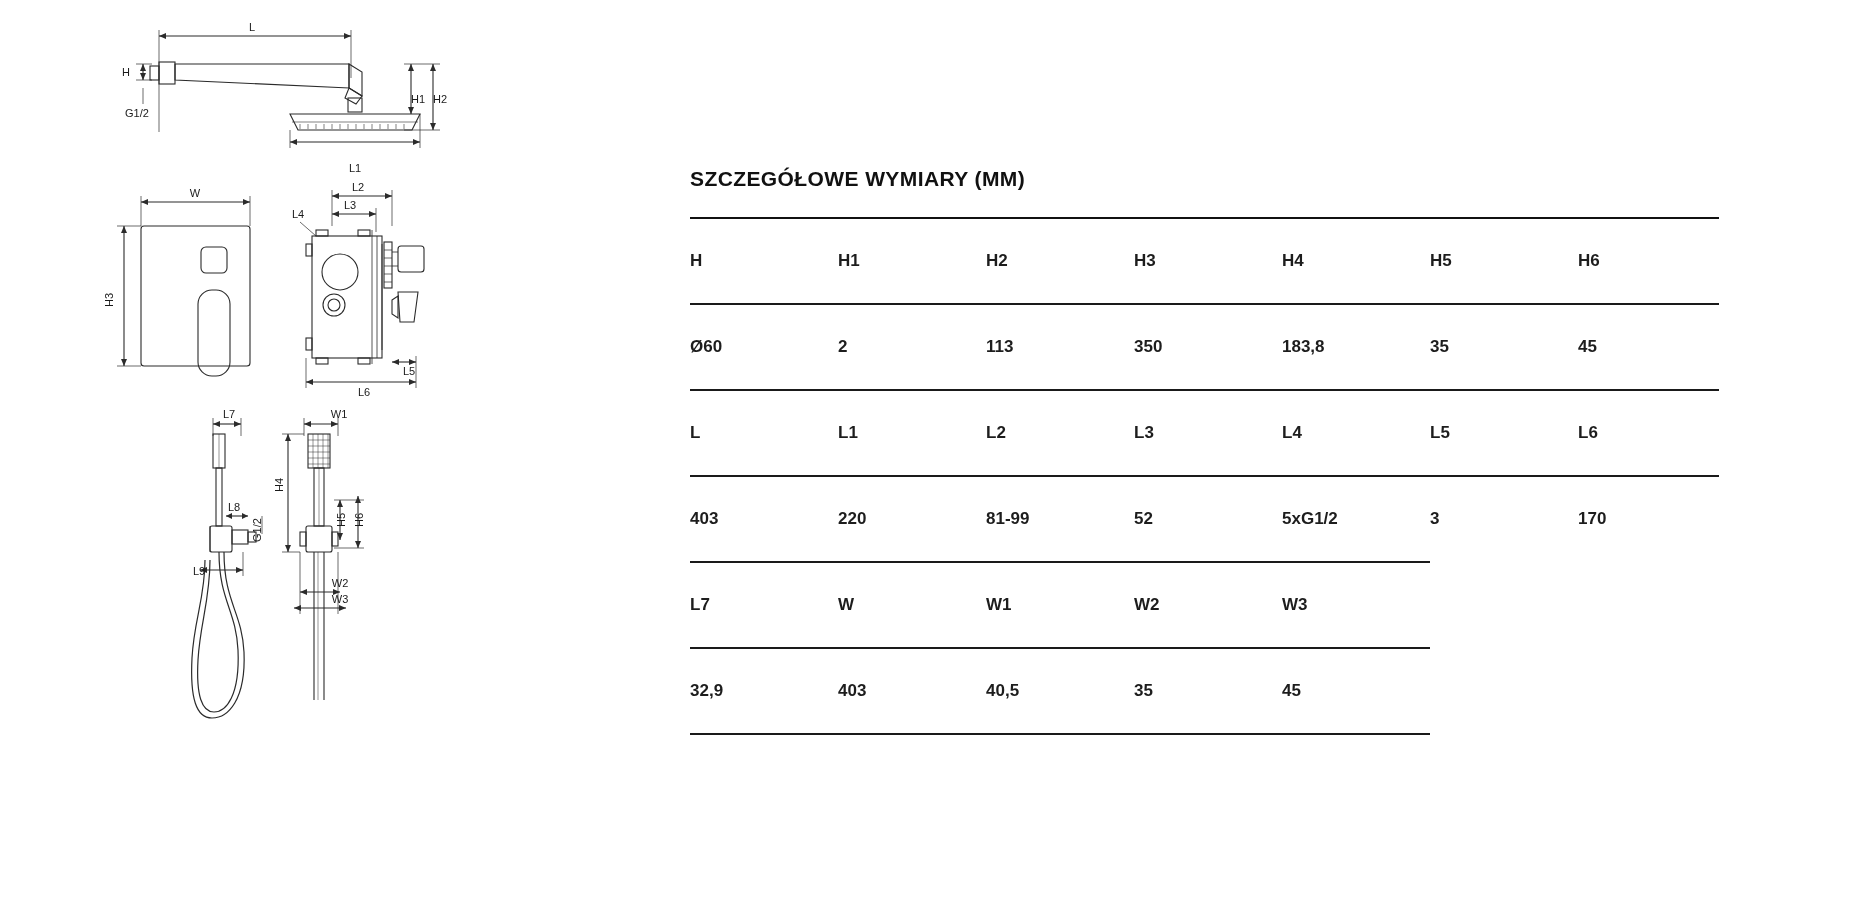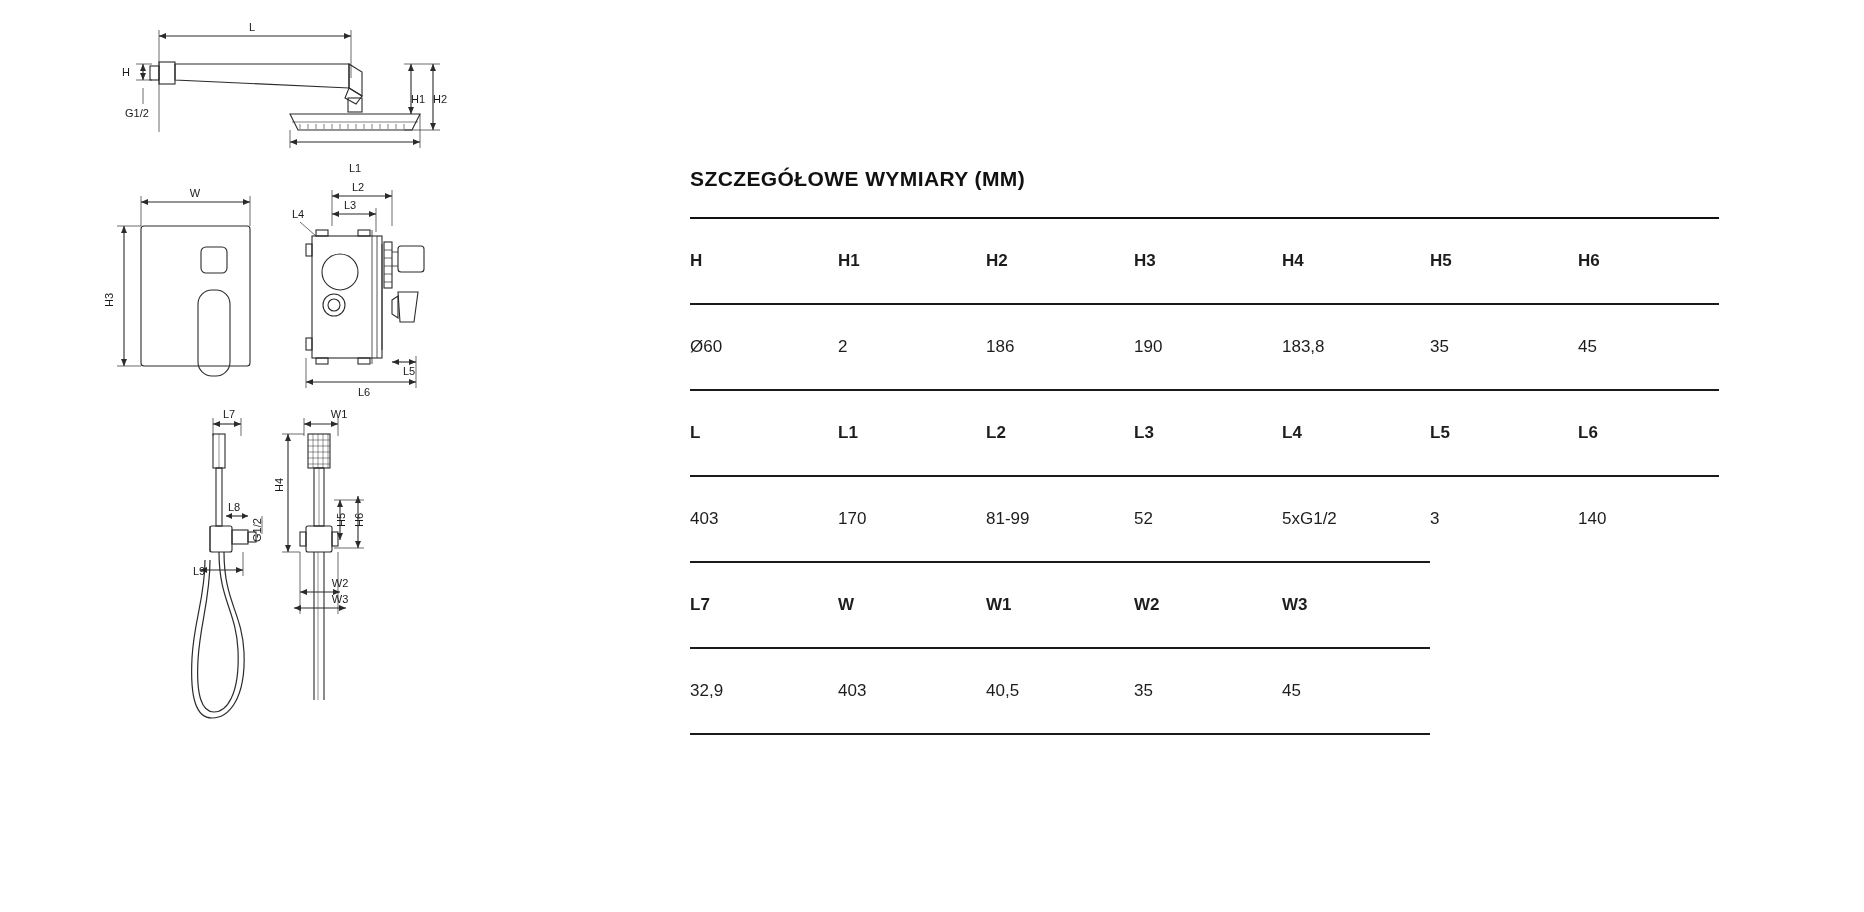--- a/index.html
+++ b/index.html
@@ -63,20 +63,21 @@
     color: #1d1d1d;
     padding: 0;
     vertical-align: middle;
     height: 84px;
   }
   #dim-table tr.hdr td {
     font-weight: bold;
   }
   #dim-table tr td {
     border-top: 2px solid #1a1a1a;
+    font-weight: bold;
   }
   #dim-table tr.hdr td {
     border-top: 2px solid #1a1a1a;
     border-bottom: none;
   }
   
   #dim-table tr:first-child td { border-top: 2px solid #111111; }
 
   .cell-pad { padding-left: 8px; }
 
@@ -397,43 +398,43 @@
           <td class="cell-pad">H1</td>
           <td class="cell-pad">H2</td>
           <td class="cell-pad">H3</td>
           <td class="cell-pad">H4</td>
           <td class="cell-pad">H5</td>
           <td class="cell-pad">H6</td>
         </tr>
         <tr>
           <td class="cell-pad">Ø60</td>
           <td class="cell-pad">2</td>
-          <td class="cell-pad">186</td>
-          <td class="cell-pad">190</td>
+          <td class="cell-pad">113</td>
+          <td class="cell-pad">350</td>
           <td class="cell-pad">183,8</td>
           <td class="cell-pad">35</td>
           <td class="cell-pad">45</td>
         </tr>
         <tr class="hdr">
           <td class="cell-pad">L</td>
           <td class="cell-pad">L1</td>
           <td class="cell-pad">L2</td>
           <td class="cell-pad">L3</td>
           <td class="cell-pad">L4</td>
           <td class="cell-pad">L5</td>
           <td class="cell-pad">L6</td>
         </tr>
         <tr>
           <td class="cell-pad">403</td>
-          <td class="cell-pad">170</td>
+          <td class="cell-pad">220</td>
           <td class="cell-pad">81-99</td>
           <td class="cell-pad">52</td>
           <td class="cell-pad">5xG1/2</td>
           <td class="cell-pad">3</td>
-          <td class="cell-pad">140</td>
+          <td class="cell-pad">170</td>
         </tr>
         <tr class="hdr">
           <td class="cell-pad">L7</td>
           <td class="cell-pad">W</td>
           <td class="cell-pad">W1</td>
           <td class="cell-pad">W2</td>
           <td class="cell-pad">W3</td>
           <td class="cell-pad blank"></td>
           <td class="cell-pad blank"></td>
         </tr>

